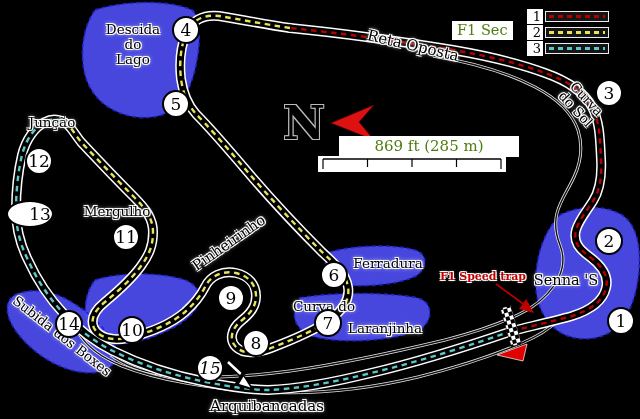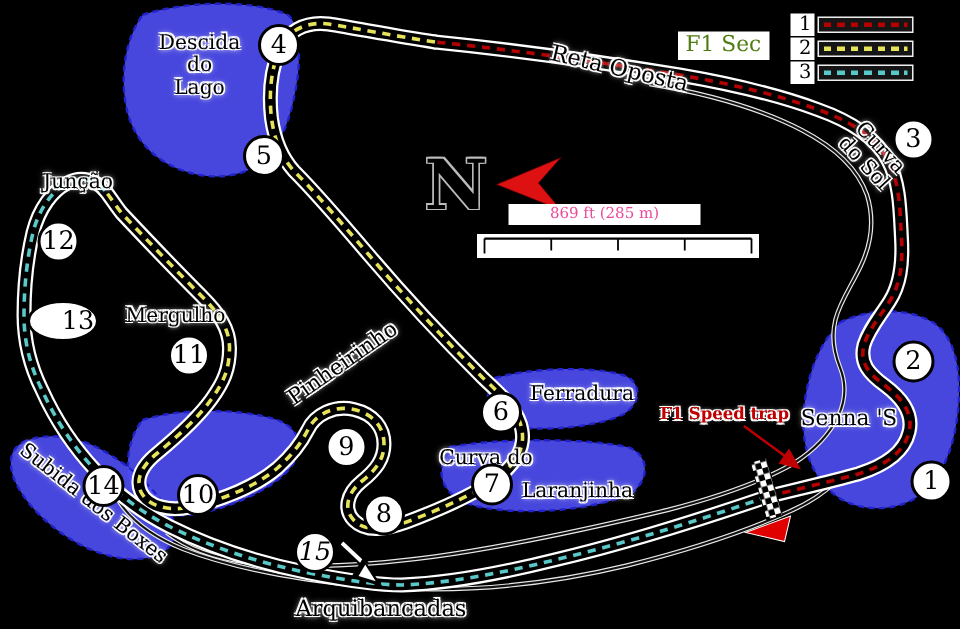--- a/index.html
+++ b/index.html
@@ -8,22 +8,22 @@
   #stage svg{position:absolute;left:0;top:0;}
   .lbl{position:absolute;color:#000;font-size:13.5px;line-height:15px;text-align:center;
        white-space:pre-line;transform:translate(-50%,-50%);
        text-shadow:-1px -1px 0 #fff,1px -1px 0 #fff,-1px 1px 0 #fff,1px 1px 0 #fff,0 0 3px #fff,0 0 5px #fff;}
   .rot{transform-origin:center center;}
   .corner{position:absolute;width:24px;height:24px;border-radius:50%;background:#fff;
           border:2px solid #000;color:#000;font-size:17px;line-height:24px;text-align:center;
           font-family:"DejaVu Serif",serif;}
   .whitebox{position:absolute;background:#fff;color:#4d7c0f;padding:1px 5px 2px 5px;
             font-size:14.5px;white-space:nowrap;}
-  .scalebox{position:absolute;left:339px;top:136px;width:128px;text-align:center;
-            background:#fff;color:#ec4899;font-size:10px;padding:1px 0 2px 0;}
+  .scalebox{position:absolute;left:339px;top:136px;width:180px;text-align:center;
+            background:#fff;color:#4d7c0f;font-size:15px;padding:1px 0 2px 0;}
   .speedtrap{position:absolute;left:483px;top:276px;transform:translate(-50%,-50%);
              color:#c00000;font-size:11px;font-weight:bold;white-space:nowrap;
              text-shadow:-1px -1px 0 #fff,1px -1px 0 #fff,-1px 1px 0 #fff,1px 1px 0 #fff,0 0 3px #fff;}
   .north-n{position:absolute;left:283px;top:96px;color:#000;font-size:46px;font-weight:bold;
            font-family:"DejaVu Serif",serif;
            text-shadow:-1px -1px 0 #bbb,1px -1px 0 #bbb,-1px 1px 0 #bbb,1px 1px 0 #bbb;}
   .legend{position:absolute;left:527px;top:9px;}
   .lrow{display:flex;align-items:center;height:15px;margin-bottom:1px;}
   .lnum{display:inline-block;width:14px;background:#fff;color:#000;text-align:right;
         font-size:13px;line-height:15px;padding-right:2px;}
@@ -118,21 +118,21 @@
   <div class="lbl" style="left:52px;top:122px;">Junção</div>
   <div class="lbl" style="left:117px;top:211px;">Mergulho</div>
   <div class="lbl rot" style="left:229px;top:243px;font-size:14.5px;transform:translate(-50%,-50%) rotate(-35deg);">Pinheirinho</div>
   <div class="lbl" style="left:388px;top:263px;">Ferradura</div>
   <div class="lbl" style="left:324px;top:306px;">Curva do</div>
   <div class="lbl" style="left:385px;top:328px;">Laranjinha</div>
   <div class="lbl" style="left:566px;top:280px;font-size:14.5px;">Senna 'S</div>
   <div class="lbl rot" style="left:62px;top:336px;transform:translate(-50%,-50%) rotate(38deg);">Subida dos Boxes</div>
   <div class="lbl rot" style="left:413px;top:46px;font-size:15px;transform:translate(-50%,-50%) rotate(13deg);">Reta Oposta</div>
   <div class="lbl rot" style="left:581px;top:104px;transform:translate(-50%,-50%) rotate(47deg);">Curva do Sol</div>
-  <div class="lbl" style="left:254px;top:406px;font-size:15px;">Arquibancadas</div>
+  <div class="lbl" style="left:267px;top:406px;font-size:15px;">Arquibancadas</div>
   <div class="speedtrap">F1 Speed trap</div>
 
   <div class="north-n">N</div>
 
   <div class="scalebox">869 ft (285 m)</div>
 
   <div class="whitebox" style="left:452px;top:21px;">F1 Sec</div>
 
   <div class="legend">
     <div class="lrow">
@@ -154,17 +154,17 @@
   <div class="corner" style="left:595px;top:79px;">3</div>
   <div class="corner" style="left:172px;top:16px;">4</div>
   <div class="corner" style="left:162px;top:90px;">5</div>
   <div class="corner" style="left:320px;top:261px;">6</div>
   <div class="corner" style="left:314px;top:309px;">7</div>
   <div class="corner" style="left:242px;top:329px;">8</div>
   <div class="corner" style="left:217px;top:284px;">9</div>
   <div class="corner" style="left:118px;top:316px;">10</div>
   <div class="corner" style="left:112px;top:223px;">11</div>
   <div class="corner" style="left:25px;top:147px;">12</div>
-  <div class="corner" style="left:18px;top:200px;padding-left:20px;">13</div>
+  <div class="corner" style="left:6px;top:200px;padding-left:20px;">13</div>
   <div class="corner" style="left:55px;top:310px;">14</div>
   <div class="corner" style="left:196px;top:354px;font-style:italic;">15</div>
 
 </div>
 
 </body></html>

